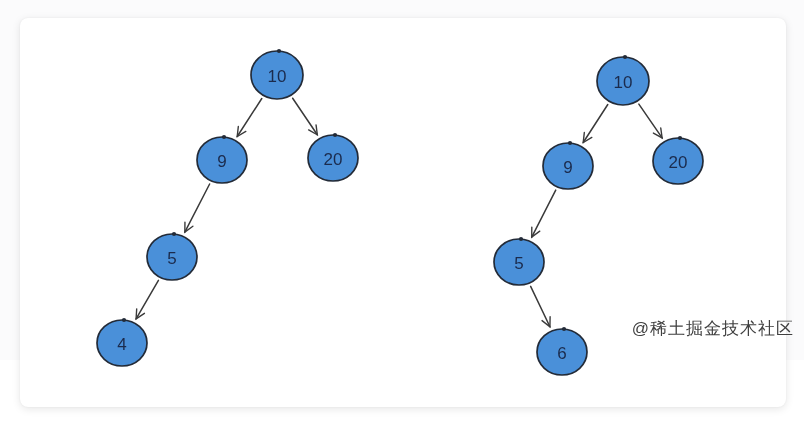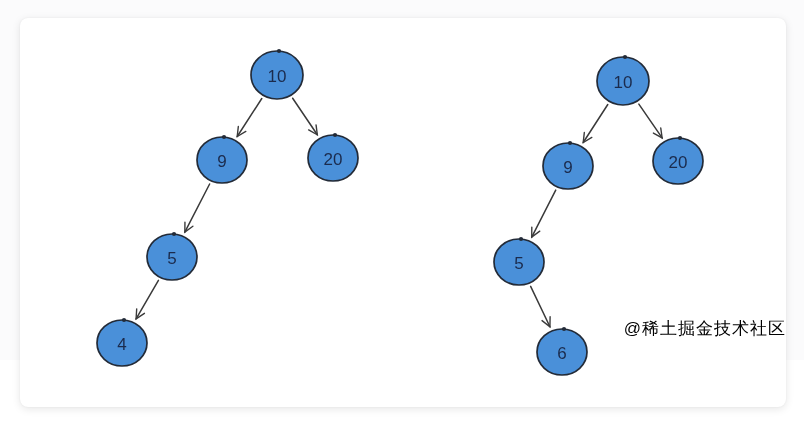--- a/index.html
+++ b/index.html
@@ -27,25 +27,25 @@
     box-shadow: 0 2px 8px rgba(0,0,0,0.10), 0 0 2px rgba(0,0,0,0.06);
   }
   .overlay {
     position: absolute;
     left: 0;
     top: 0;
     pointer-events: none;
   }
   .watermark {
     position: absolute;
-    right: 18px;
+    right: 10px;
     bottom: 20px;
     font-size: 17px;
     letter-spacing: 1px;
-    color: #000000;
+    color: #404040;
     user-select: none;
   }
   .node-label {
     font-family: "Liberation Sans", sans-serif;
     font-size: 17px;
   }
 </style>
 </head>
 <body>
 

